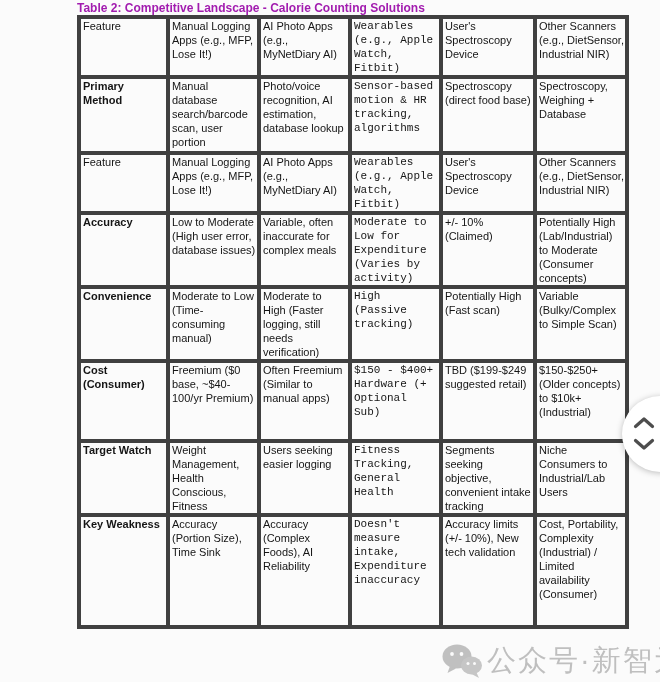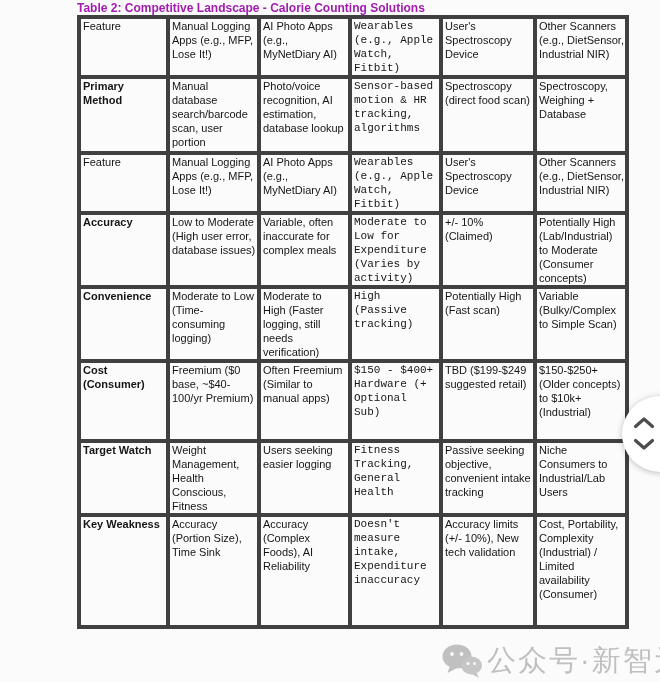--- a/index.html
+++ b/index.html
@@ -48,21 +48,21 @@
       <td class="c2">AI Photo Apps (e.g., MyNetDiary AI)</td>
       <td class="c3">Wearables (e.g., Apple Watch, Fitbit)</td>
       <td class="c4">User's Spectroscopy Device</td>
       <td class="c5">Other Scanners (e.g., DietSensor, Industrial NIR)</td>
     </tr>
     <tr class="rpm">
       <td class="c0 lbl">Primary Method</td>
       <td class="c1">Manual database search/barcode scan, user portion</td>
       <td class="c2">Photo/voice recognition, AI estimation, database lookup</td>
       <td class="c3">Sensor-based motion &amp; HR tracking, algorithms</td>
-      <td class="c4">Spectroscopy (direct food scan)</td>
+      <td class="c4">Spectroscopy (direct food base)</td>
       <td class="c5">Spectroscopy, Weighing + Database</td>
     </tr>
   </tbody>
     </table>
 
   <table class="tbl tbl2">
     <tbody>
         <tr class="rh2">
       <td class="c0">Feature</td>
       <td class="c1">Manual Logging Apps (e.g., MFP, Lose It!)</td>
@@ -74,40 +74,40 @@
     <tr class="racc">
       <td class="c0 lbl">Accuracy</td>
       <td class="c1">Low to Moderate (High user error, database issues)</td>
       <td class="c2">Variable, often inaccurate for complex meals</td>
       <td class="c3">Moderate to Low for Expenditure (Varies by activity)</td>
       <td class="c4">+/- 10% (Claimed)</td>
       <td class="c5">Potentially High (Lab/Industrial) to Moderate (Consumer concepts)</td>
     </tr>
     <tr class="rconv">
       <td class="c0 lbl">Convenience</td>
-      <td class="c1">Moderate to Low (Time-consuming logging)</td>
+      <td class="c1">Moderate to Low (Time-consuming manual)</td>
       <td class="c2">Moderate to High (Faster logging, still needs verification)</td>
       <td class="c3">High (Passive tracking)</td>
       <td class="c4">Potentially High (Fast scan)</td>
       <td class="c5">Variable (Bulky/Complex to Simple Scan)</td>
     </tr>
     <tr class="rcost">
       <td class="c0 lbl">Cost (Consumer)</td>
       <td class="c1">Freemium ($0 base, ~$40-100/yr Premium)</td>
       <td class="c2">Often Freemium (Similar to manual apps)</td>
       <td class="c3">$150 - $400+ Hardware (+ Optional Sub)</td>
       <td class="c4">TBD ($199-$249 suggested retail)</td>
       <td class="c5">$150-$250+ (Older concepts) to $10k+ (Industrial)</td>
     </tr>
     <tr class="rtarg">
       <td class="c0 lbl">Target Watch</td>
       <td class="c1">Weight Management, Health Conscious, Fitness</td>
       <td class="c2">Users seeking easier logging</td>
       <td class="c3">Fitness Tracking, General Health</td>
-      <td class="c4">Passive seeking objective, convenient intake tracking</td>
+      <td class="c4">Segments seeking objective, convenient intake tracking</td>
       <td class="c5">Niche Consumers to Industrial/Lab Users</td>
     </tr>
     <tr class="rweak">
       <td class="c0 lbl">Key Weakness</td>
       <td class="c1">Accuracy (Portion Size), Time Sink</td>
       <td class="c2">Accuracy (Complex Foods), AI Reliability</td>
       <td class="c3">Doesn't measure intake, Expenditure inaccuracy</td>
       <td class="c4">Accuracy limits (+/- 10%), New tech validation</td>
       <td class="c5">Cost, Portability, Complexity (Industrial) / Limited availability (Consumer)</td>
     </tr>

